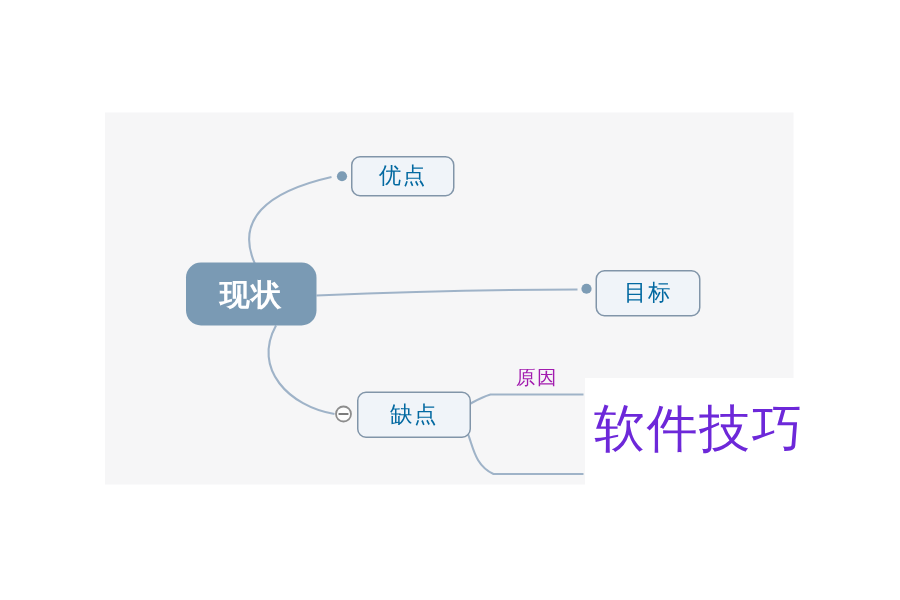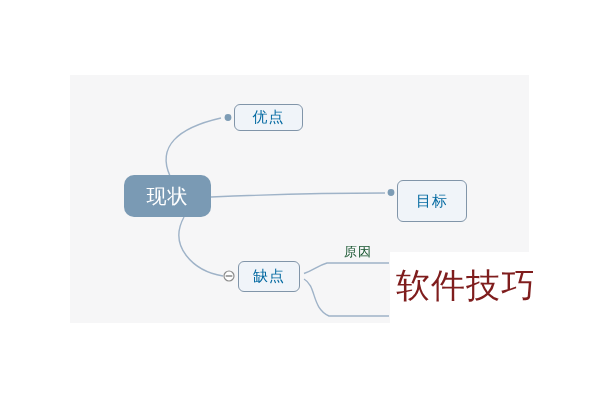--- a/index.html
+++ b/index.html
@@ -40,67 +40,67 @@
     top: 175px;
     width: 87px;
     height: 42px;
     background: #7a9ab4;
     border-radius: 10px;
     display: flex;
     align-items: center;
     justify-content: center;
     color: #ffffff;
     font-size: 20px;
-    font-weight: normal;
+    font-weight: bold;
     letter-spacing: 1px;
     box-sizing: border-box;
   }
   
   .node-child {
     position: absolute;
     background: #f0f4f9;
     border: 1.5px solid #8195a9;
     border-radius: 6px;
     display: flex;
     align-items: center;
     justify-content: center;
     color: #0369a1;
     font-size: 15px;
     letter-spacing: 1px;
     box-sizing: border-box;
   }
   .node-youdian { left: 234px; top: 104px; width: 69px; height: 27px; }
-  .node-mubiao  { left: 397px; top: 180px; width: 70px; height: 42px; }
-  .node-quedian { left: 238px; top: 261px; width: 62px; height: 31px; }
+  .node-mubiao  { left: 397px; top: 180px; width: 70px; height: 31px; }
+  .node-quedian { left: 238px; top: 261px; width: 76px; height: 31px; }
   
   .subtopic-label {
     position: absolute;
     width: 64px;
     text-align: center;
     font-size: 13px;
-    color: #14532d;
+    color: #a21caf;
     letter-spacing: 1px;
   }
   .label-yuanyin { left: 326px; top: 243px; }
   .label-duice   { left: 326px; top: 294px; }
   
   .watermark {
     position: absolute;
     left: 390px;
     top: 252px;
     width: 210px;
     height: 88px;
     background: #ffffff;
   }
   .watermark-text {
     position: absolute;
     left: 6px;
     top: 11px;
     font-size: 34px;
-    color: #7f1d1d;
+    color: #6d28d9;
     letter-spacing: 1px;
     white-space: nowrap;
   }
 </style>
 </head>
 <body>
 
 <div class="stage">
 
   <div class="canvas"></div>

